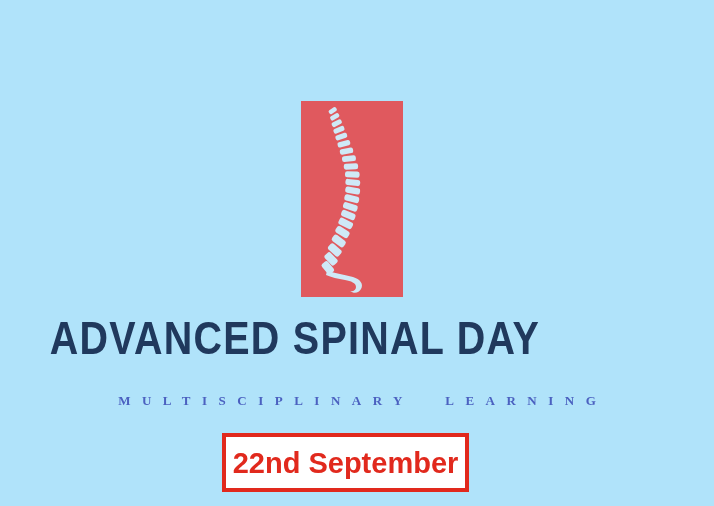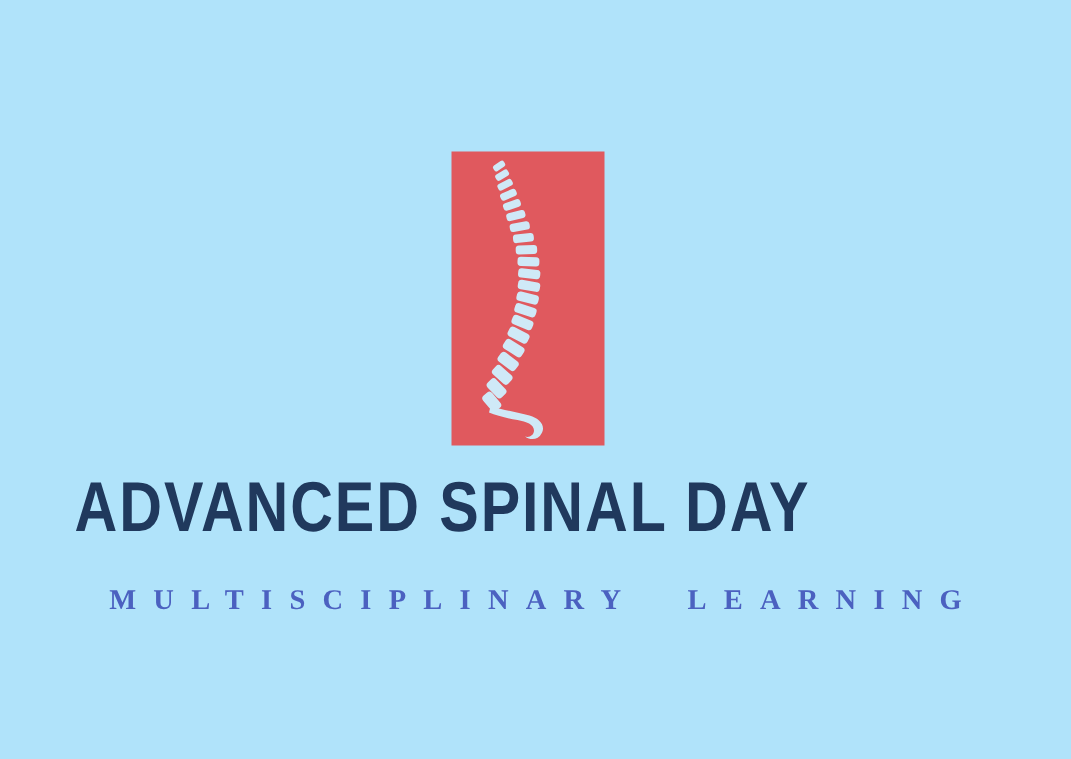--- a/index.html
+++ b/index.html
@@ -66,21 +66,21 @@
   #subtitle-wrap {
     position: absolute;
     left: 0;
     top: 390px;
     width: 714px;
     text-align: center;
   }
   #event-subtitle {
     display: inline-block;
     font-family: "Liberation Serif", "DejaVu Serif", serif;
-    font-size: 19px;
+    font-size: 13px;
     line-height: 22px;
     font-weight: bold;
     color: #4b61c0;
     letter-spacing: 11.5px;
     white-space: nowrap;
     
     text-indent: 11.5px;
   }
   #event-subtitle .gap {
     letter-spacing: 28px;
@@ -155,14 +155,17 @@
   </div>
 
   <div id="title-wrap">
     <span id="event-title">ADVANCED SPINAL DAY</span>
   </div>
 
   <div id="subtitle-wrap">
     <span id="event-subtitle"><span>MULTISCIPLINARY</span><span class="gap">&nbsp;</span><span>LEARNING</span></span>
   </div>
 
+  <div id="date-box">
+    <span id="date-text">22nd September</span>
+  </div>
 
 </div>
 
 </body></html>

